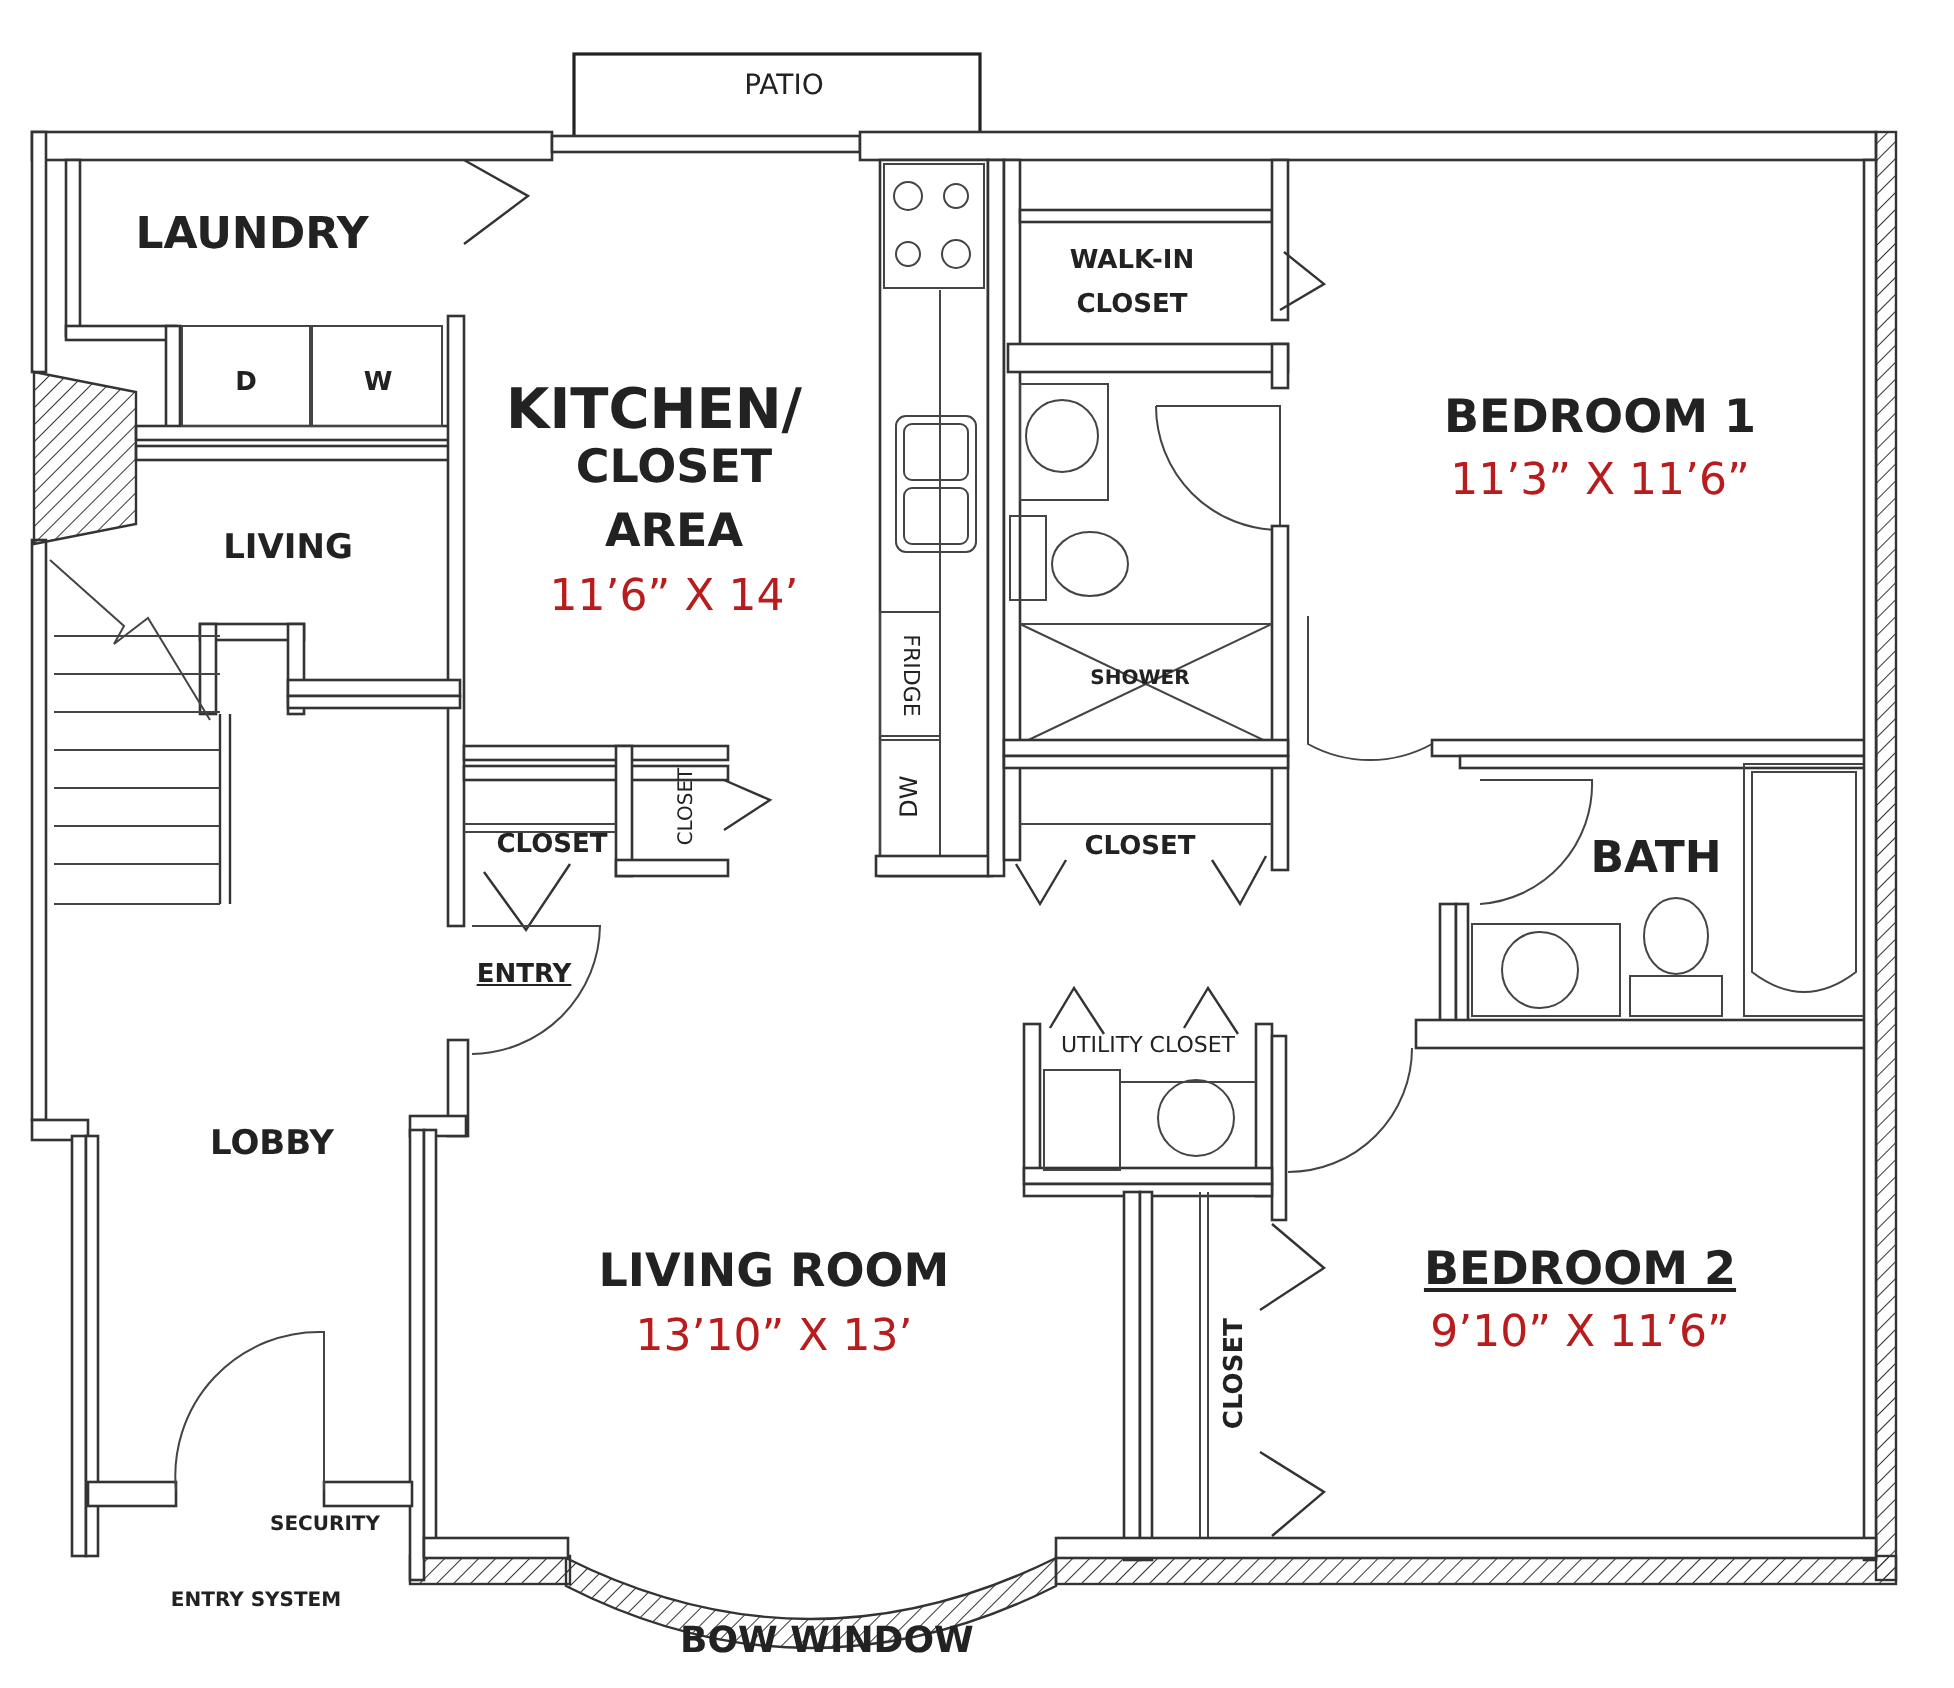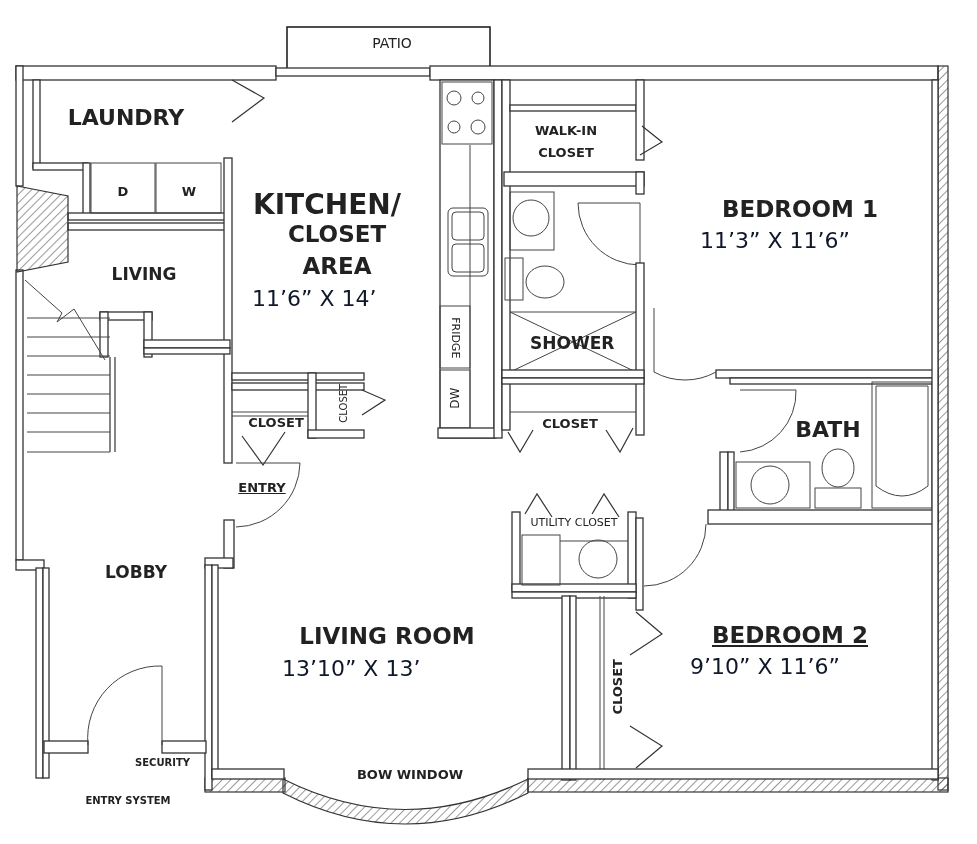--- a/index.html
+++ b/index.html
@@ -3,21 +3,21 @@
 <meta charset="utf-8">
 <style>
   html, body { margin:0; padding:0; background:#ffffff; }
   body { width:977px; height:844px; position:relative; overflow:hidden; font-family:"Liberation Sans", "DejaVu Sans", sans-serif; }
   #plan { position:absolute; left:0; top:0; width:977px; height:844px; }
   .w { fill:#fff; stroke:#333; stroke-width:1.3; }
   .ln { stroke:#333; stroke-width:1.2; fill:none; }
   .thin { stroke:#444; stroke-width:1; fill:none; }
   .hatch { fill:url(#hatchPat); stroke:#333; stroke-width:1.2; }
   .lbl { position:absolute; color:#222; font-family:"DejaVu Sans", sans-serif; font-weight:bold; white-space:nowrap; text-align:center; line-height:1.05; }
-  .dim { position:absolute; color:#0f172a; font-family:"DejaVu Sans", sans-serif; font-weight:normal; white-space:nowrap; text-align:left; }
+  .dim { position:absolute; color:#b91c1c; font-family:"DejaVu Sans", sans-serif; font-weight:normal; white-space:nowrap; text-align:center; }
   .vert { transform-origin:center center; }
 </style>
 </head>
 <body>
 
 <svg id="plan" viewBox="0 0 977 844" xmlns="http://www.w3.org/2000/svg">
   <defs>
     <pattern id="hatchPat" width="6" height="6" patternUnits="userSpaceOnUse" patternTransform="rotate(45)">
       <line x1="0" y1="0" x2="0" y2="6" stroke="#333" stroke-width="1"></line>
     </pattern>
@@ -203,21 +203,21 @@
 
 <div class="lbl vert" style="left:426px; top:332px; width:58px; font-size:11px; font-weight:normal; transform:rotate(90deg);">FRIDGE</div>
 <div class="lbl vert" style="left:440px; top:392px; width:30px; font-size:12px; font-weight:normal; transform:rotate(-90deg);">DW</div>
 
 <div class="lbl" style="left:526px; top:124px; width:80px; font-size:13px;">WALK-IN</div>
 <div class="lbl" style="left:526px; top:146px; width:80px; font-size:13px;">CLOSET</div>
 
 <div class="lbl" style="left:700px; top:197px; width:200px; font-size:23px;">BEDROOM 1</div>
 <div class="dim" style="left:700px; top:228px; width:200px; font-size:22px;">11’3” X 11’6”</div>
 
-<div class="lbl" style="left:530px; top:335px; width:80px; font-size:17px;">SHOWER</div>
+<div class="lbl" style="left:530px; top:335px; width:80px; font-size:10px;">SHOWER</div>
 <div class="lbl" style="left:530px; top:417px; width:80px; font-size:13px;">CLOSET</div>
 <div class="lbl" style="left:240px; top:416px; width:72px; font-size:13px;">CLOSET</div>
 <div class="lbl vert" style="left:320px; top:398px; width:48px; font-size:10px; font-weight:normal; transform:rotate(-90deg);">CLOSET</div>
 <div class="lbl" style="left:230px; top:481px; width:64px; font-size:13px;text-decoration:underline;">ENTRY</div>
 
 <div class="lbl" style="left:786px; top:418px; width:84px; font-size:22px;">BATH</div>
 <div class="lbl" style="left:520px; top:517px; width:108px; font-size:11px; font-weight:normal;">UTILITY CLOSET</div>
 
 <div class="lbl" style="left:96px; top:564px; width:80px; font-size:17px;">LOBBY</div>
 
@@ -225,13 +225,13 @@
 <div class="dim" style="left:282px; top:656px; width:210px; font-size:22px;">13’10” X 13’</div>
 
 <div class="lbl" style="left:690px; top:623px; width:200px; font-size:23px;text-decoration:underline;">BEDROOM 2</div>
 <div class="dim" style="left:690px; top:654px; width:200px; font-size:22px;">9’10” X 11’6”</div>
 
 <div class="lbl vert" style="left:588px; top:680px; width:60px; font-size:13px; transform:rotate(-90deg);">CLOSET</div>
 
 <div class="lbl" style="left:66px; top:758px; width:124px; font-size:10px;text-align:right;">SECURITY</div>
 <div class="lbl" style="left:60px; top:796px; width:136px; font-size:10px;">ENTRY SYSTEM</div>
 
-<div class="lbl" style="left:340px; top:768px; width:140px; font-size:13px;">BOW WINDOW</div>
+<div class="lbl" style="left:340px; top:812px; width:140px; font-size:18px;">BOW WINDOW</div>
 
 </body></html>

